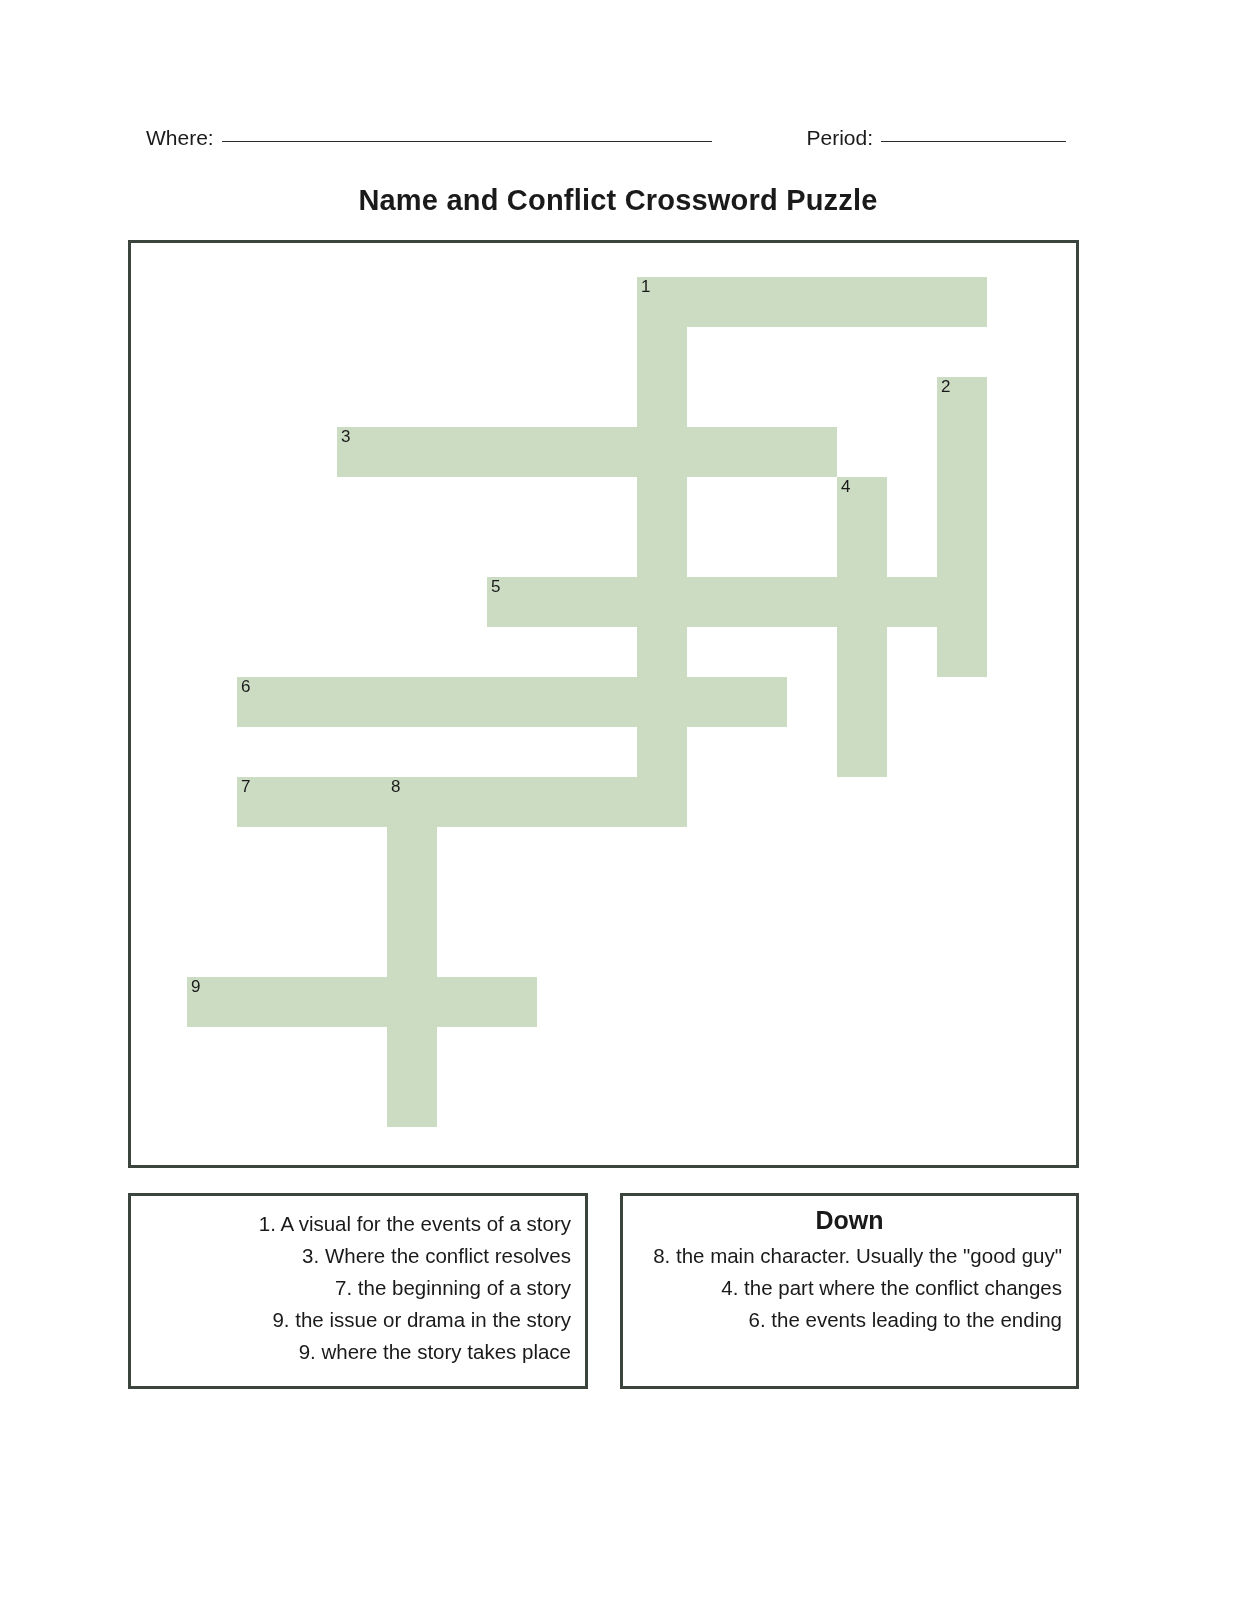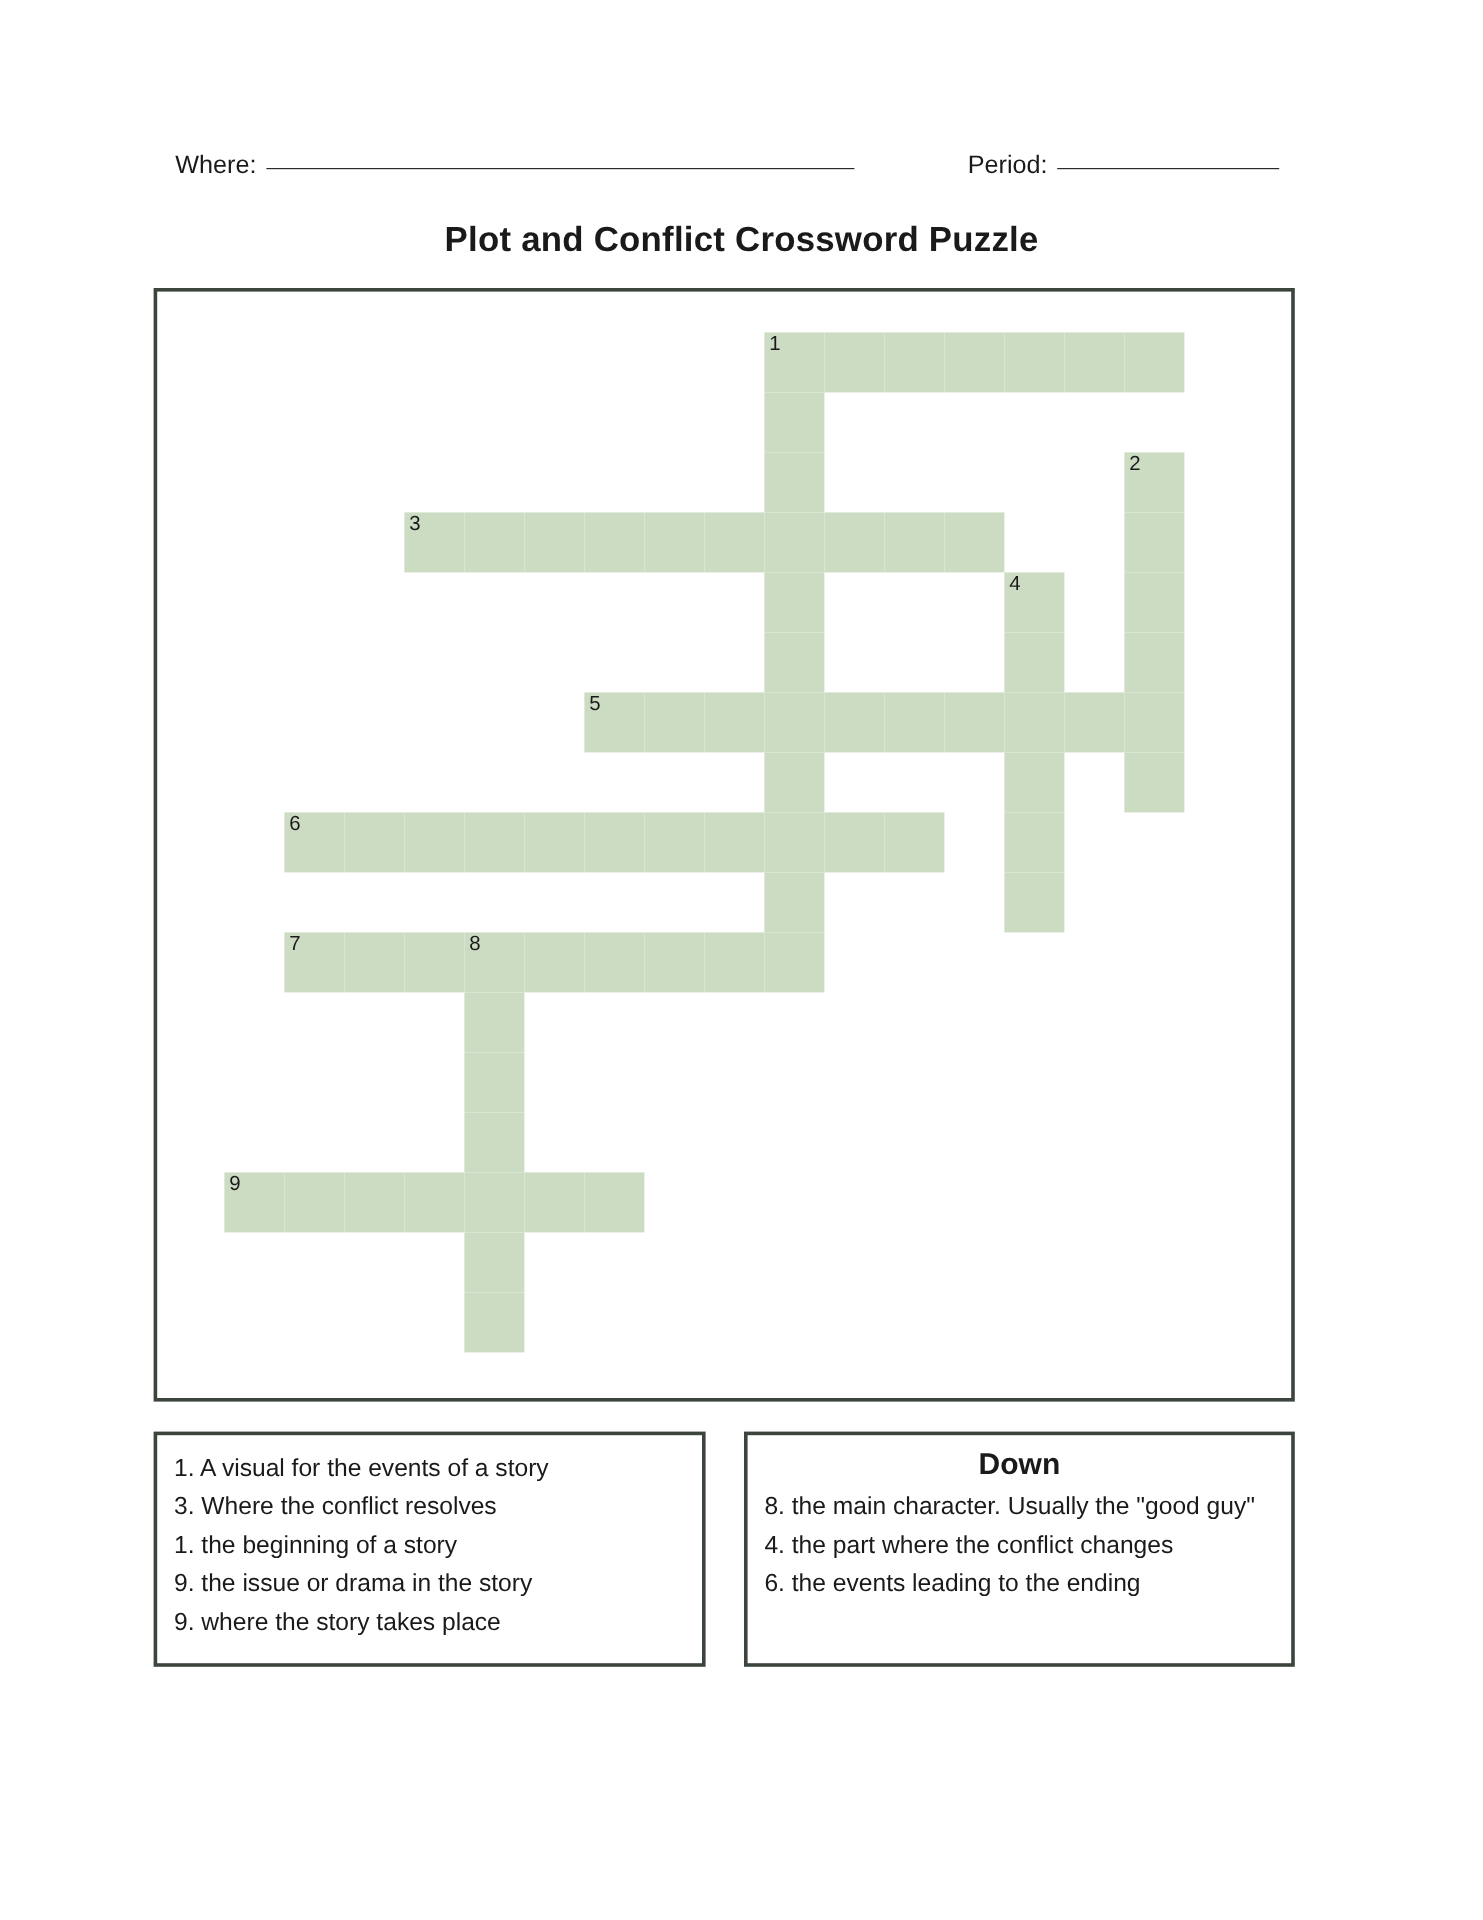--- a/index.html
+++ b/index.html
@@ -108,34 +108,35 @@
   .clue-title {
     text-align: center;
     font-size: 25px;
     font-weight: bold;
     margin-bottom: 6px;
   }
   .clue-item {
     font-size: 20.5px;
     line-height: 1.42;
     margin: 3px 0;
+    text-align: right;
   }
 </style>
 </head>
 <body>
 
 <div class="header-row">
   <span class="field-label">Where:</span>
   <span class="rule name-rule"></span>
   <span class="period-gap"></span>
   <span class="field-label">Period:</span>
   <span class="rule period-rule"></span>
 </div>
 
-<div class="title">Plot and Conflict Crossword Puzzle</div>
+<div class="title">Name and Conflict Crossword Puzzle</div>
 
 <div class="puzzle-frame">
   <div class="grid" id="grid">
       <div class="cell" style="left: 506px; top: 34px;">
         <span class="num">1</span>
       </div>
       <div class="cell" style="left: 556px; top: 34px;"></div>
       <div class="cell" style="left: 606px; top: 34px;"></div>
       <div class="cell" style="left: 656px; top: 34px;"></div>
       <div class="cell" style="left: 706px; top: 34px;"></div>
@@ -225,21 +226,21 @@
       <div class="cell" style="left: 356px; top: 734px;"></div>
       <div class="cell" style="left: 256px; top: 784px;"></div>
       <div class="cell" style="left: 256px; top: 834px;"></div>
     </div>
 </div>
 
 <div class="clues">
   <div class="clue-box across">
     <div class="clue-item">1. A visual for the events of a story</div>
     <div class="clue-item">3. Where the conflict resolves</div>
-    <div class="clue-item">1. the beginning of a story</div>
+    <div class="clue-item">7. the beginning of a story</div>
     <div class="clue-item">9. the issue or drama in the story</div>
     <div class="clue-item">9. where the story takes place</div>
   </div>
   <div class="clue-box down">
     <div class="clue-title">Down</div>
     <div class="clue-item">8. the main character. Usually the "good guy"</div>
     <div class="clue-item">4. the part where the conflict changes</div>
     <div class="clue-item">6. the events leading to the ending</div>
   </div>
 </div>

